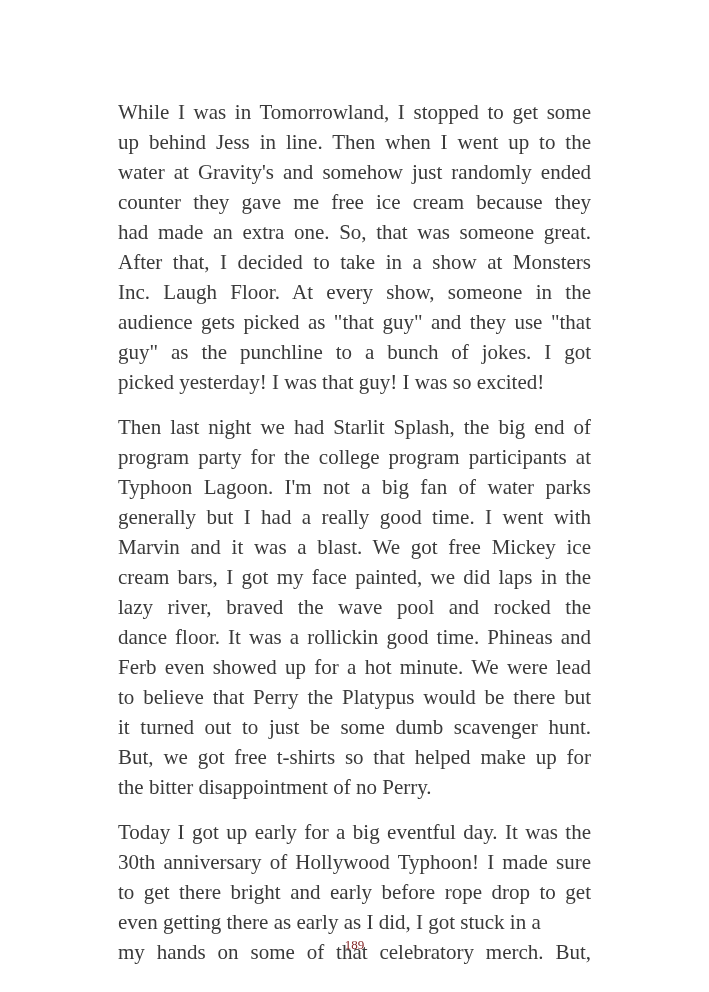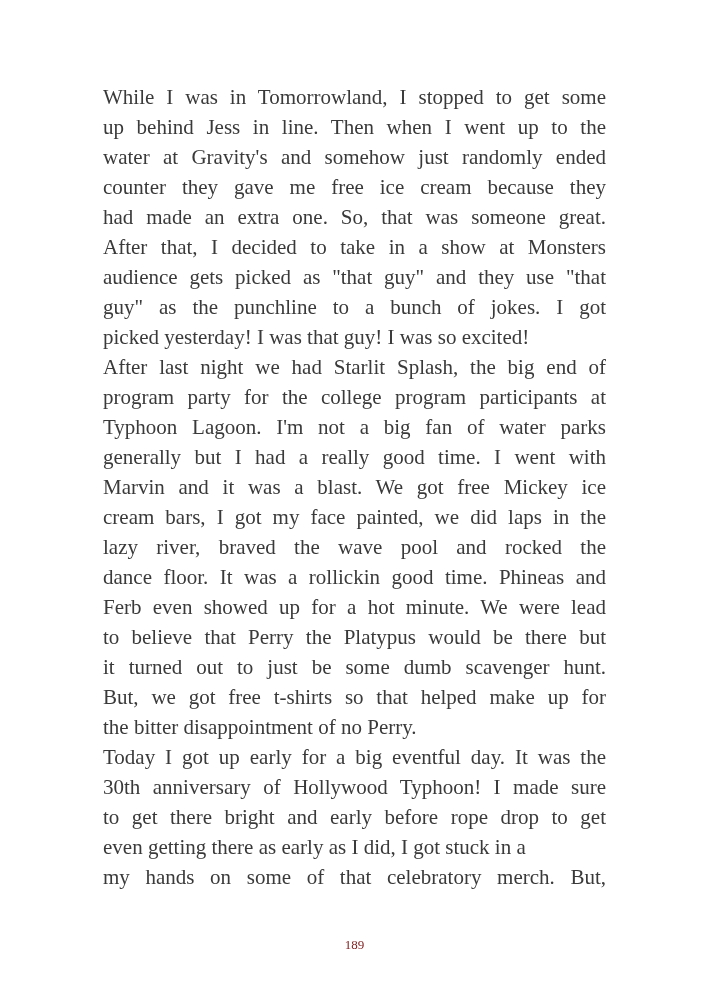--- a/index.html
+++ b/index.html
@@ -18,21 +18,21 @@
   .text-block {
     position: absolute;
     left: 103px;
     top: 82px;
     width: 503px;
     color: #3a3a3a;
     font-size: 21px;
     line-height: 30px;
   }
   .paragraph {
-    margin: 0;
+    margin: 15px;
     padding: 0;
   }
   .line {
     text-align: justify;
     text-align-last: justify;
     white-space: normal;
   }
   .line.last {
     text-align: right;
     text-align-last: left;
@@ -53,26 +53,27 @@
 
 <div class="page">
   <div class="text-block" id="text-block">
       <div class="paragraph">
         <div class="line">While I was in Tomorrowland, I stopped to get some</div>
         <div class="line">up behind Jess in line. Then when I went up to the</div>
         <div class="line">water at Gravity's and somehow just randomly ended</div>
         <div class="line">counter they gave me free ice cream because they</div>
         <div class="line">had made an extra one. So, that was someone great.</div>
         <div class="line">After that, I decided to take in a show at Monsters</div>
+        <div class="line">Inc. Laugh Floor. At every show, someone in the</div>
         <div class="line">audience gets picked as "that guy" and they use "that</div>
         <div class="line">guy" as the punchline to a bunch of jokes. I got</div>
         <div class="line last">picked yesterday! I was that guy! I was so excited!</div>
       </div>
       <div class="paragraph">
-        <div class="line">After last night we had Starlit Splash, the big end of</div>
+        <div class="line">Then last night we had Starlit Splash, the big end of</div>
         <div class="line">program party for the college program participants at</div>
         <div class="line">Typhoon Lagoon. I'm not a big fan of water parks</div>
         <div class="line">generally but I had a really good time. I went with</div>
         <div class="line">Marvin and it was a blast. We got free Mickey ice</div>
         <div class="line">cream bars, I got my face painted, we did laps in the</div>
         <div class="line">lazy river, braved the wave pool and rocked the</div>
         <div class="line">dance floor. It was a rollickin good time. Phineas and</div>
         <div class="line">Ferb even showed up for a hot minute. We were lead</div>
         <div class="line">to believe that Perry the Platypus would be there but</div>
         <div class="line">it turned out to just be some dumb scavenger hunt.</div>

